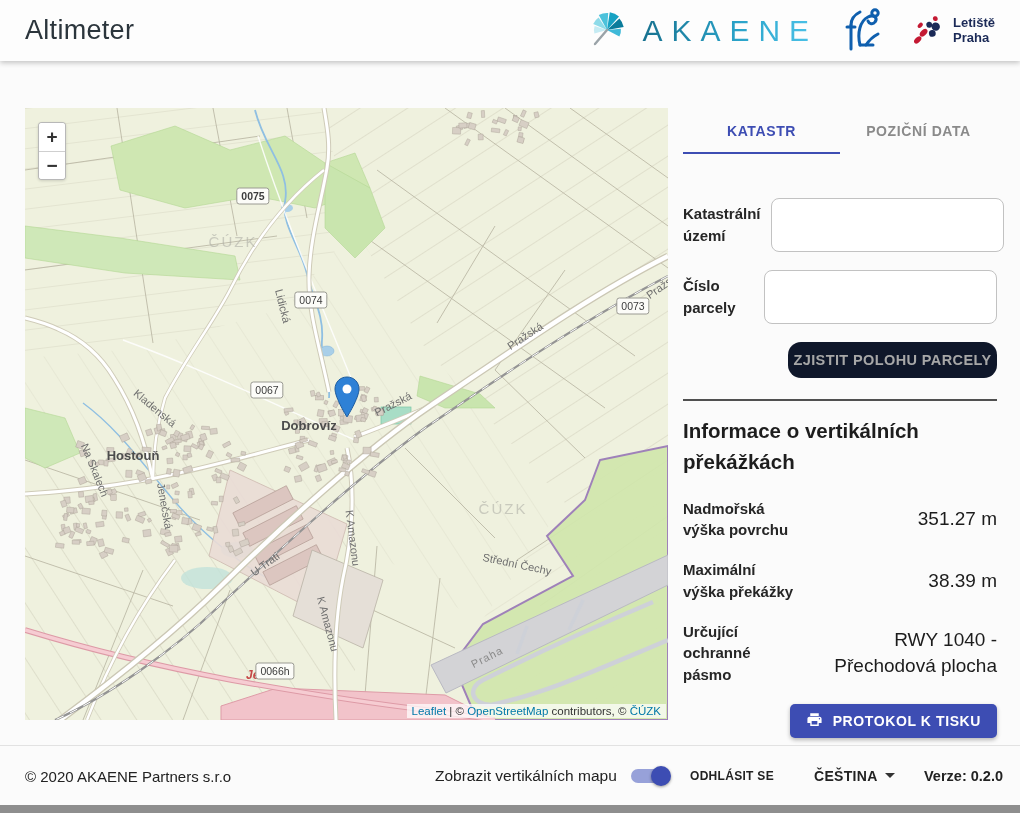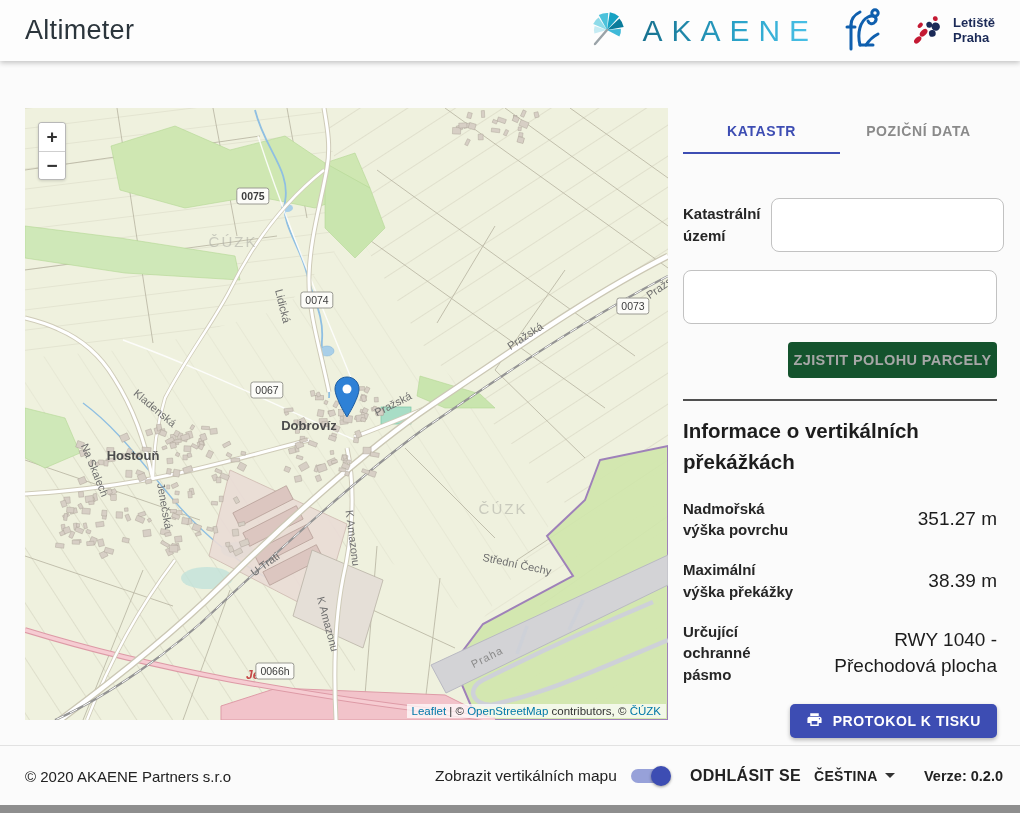--- a/index.html
+++ b/index.html
@@ -76,22 +76,22 @@
   .tab-underline { width:157px; height:2px; background:var(--accent,#3d4db3); }
 
   .form { margin-top:44px; }
   .frow { display:flex; align-items:center; margin-bottom:18px; }
   .flabel { width:105px; padding-right:10px; font-size:15px; font-weight:bold;
             color:#262626; line-height:1.45; }
   .finput { flex:1; height:54px; border:1px solid #c2c2c2; border-radius:8px;
             background:#fff; font-size:16px; padding:0 12px; color:#222;
             font-family:"Liberation Sans",sans-serif; }
   .submit-btn {
-    margin-left:105px; width:209px; height:36px; border:none; border-radius:4px;
-    background:#14532d; color:#a7a7a7; font-size:14.5px; font-weight:bold;
+    margin-left:105px; width:209px; height:36px; border:none; border-radius:13px;
+    background:#0f172a; color:#a7a7a7; font-size:14.5px; font-weight:bold;
     letter-spacing:.4px; font-family:"Liberation Sans",sans-serif;
   }
   .divider { margin-top:21px; border-top:2px solid #505050; }
   .info-heading { margin-top:15px; margin-bottom:20px; font-size:20.5px; font-weight:bold;
                   color:#1d1d1d; line-height:1.5; }
   .irow { display:flex; align-items:center; margin-bottom:18px;gap:10px; }
   .ilabel { width:112px; flex:none; font-size:15px; font-weight:bold;
             color:#262626; line-height:1.45; }
   .ivalue { flex:1; text-align:right; font-size:19px; color:#1c1c1c; line-height:1.35; }
   .printwrap { text-align:right; margin-top:12px; }
@@ -103,21 +103,21 @@
   }
 
   
   footer {
     position:absolute; left:0; top:745px; right:0; height:60px;
     border-top:1px solid #e2e2e2; background:#fbfbfb;
   }
   footer .fitem { position:absolute; top:50%; transform:translateY(-50%); white-space:nowrap; }
   .f-copy { left:25px; font-size:15px; color:#222; }
   .f-toggle { left:435px; display:flex; align-items:center; gap:14px; font-size:15.5px; color:#222; }
-  .f-logout { left:690px; font-size:16px; font-weight:bold; color:#222; letter-spacing:.3px; cursor:pointer; }
+  .f-logout { left:690px; font-size:12px; font-weight:bold; color:#222; letter-spacing:.3px; cursor:pointer; }
   .f-lang { left:814px; font-size:14px; font-weight:bold; color:#222; letter-spacing:.3px;
             display:flex; align-items:center; gap:7px; cursor:pointer; }
   .caret { width:0; height:0; border-left:5px solid transparent; border-right:5px solid transparent;
            border-top:5px solid #333; }
   .f-version { left:924px; font-size:14.5px; font-weight:bold; color:#222; }
 
   .switch { position:relative; width:38px; height:20px; cursor:pointer; }
   .switch .track { position:absolute; left:0; top:3px; width:34px; height:14px;
                    border-radius:7px; background:#bdbdbd; }
   .switch .thumb { position:absolute; left:0; top:0; width:20px; height:20px;
@@ -544,21 +544,21 @@
         <span class="ml street" style="left: 130px; top: 300px; transform: translate(-50%, -50%) rotate(40deg);">Kladenská</span>
         <span class="ml street" style="left: 140px; top: 398px; transform: translate(-50%, -50%) rotate(80deg);">Jenečská</span>
         <span class="ml street" style="left: 70px; top: 362px; transform: translate(-50%, -50%) rotate(68deg);">Na Skalech</span>
         <span class="ml street" style="left: 328px; top: 430px; transform: translate(-50%, -50%) rotate(83deg);">K Amazonu</span>
         <span class="ml street" style="left: 303px; top: 516px; transform: translate(-50%, -50%) rotate(75deg);">K Amazonu</span>
         <span class="ml street" style="left: 240px; top: 456px; transform: translate(-50%, -50%) rotate(-36deg);">U Trati</span>
         <span class="ml street" style="left: 492px; top: 456px; transform: translate(-50%, -50%) rotate(12deg);">Střední Čechy</span>
         <span class="ml wm" style="left: 208px; top: 133px; transform: translate(-50%, -50%) rotate(0deg);">ČÚZK</span>
         <span class="ml wm" style="left: 478px; top: 400px; transform: translate(-50%, -50%) rotate(0deg);">ČÚZK</span>
         <span class="badge" style="left: 228px; top: 88px; font-weight: bold;">0075</span>
-        <span class="badge" style="left: 292px; top: 192px;">0074</span>
+        <span class="badge" style="left: 286px; top: 192px;">0074</span>
         <span class="badge" style="left: 608px; top: 198px;">0073</span>
         <span class="badge" style="left: 242px; top: 282px;">0067</span>
         <span class="badge" style="left: 250px; top: 563px;">0066h</span>
       </div>
 
     <div class="marker" style="left:309px; top:268px;">
       <svg width="26" height="42" viewBox="0 0 26 42">
         <path d="M13,1 C6,1 1,6.3 1,13 C1,22 13,41 13,41 C13,41 25,22 25,13 C25,6.3 20,1 13,1 Z" fill="#2e81d6" stroke="#1e5c9e" stroke-width="1"></path>
         <circle cx="13" cy="13" r="4.5" fill="#ffffff"></circle>
       </svg>
@@ -580,20 +580,21 @@
       <div class="tab">POZIČNÍ DATA</div>
     </div>
     <div class="tab-underline"></div>
 
     <div class="form">
       <div class="frow">
         <div class="flabel">Katastrální území</div>
         <input class="finput" type="text" value="" style="">
       </div>
       <div class="frow">
+        <div class="flabel">Číslo parcely</div>
         <input class="finput" type="text" value="" style="">
       </div>
       <button class="submit-btn" disabled="">ZJISTIT POLOHU PARCELY</button>
     </div>
 
     <div class="divider"></div>
 
     <div class="info-heading">Informace o vertikálních překážkách</div>
 
     <div class="irow">

